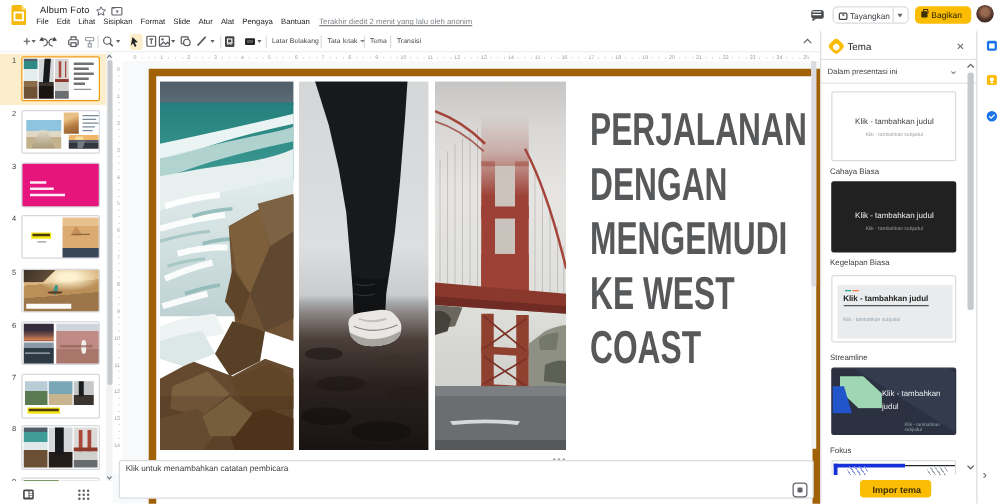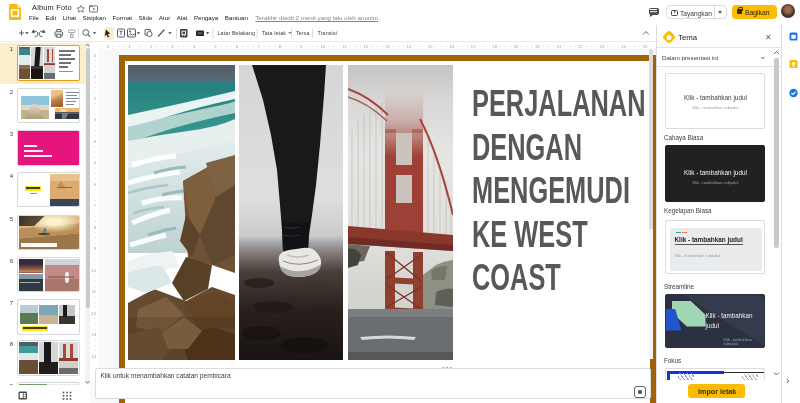--- a/index.html
+++ b/index.html
@@ -662,21 +662,21 @@
 <div id="theme-scroll">
       <div class="th"></div>
       <svg class="abs" style="left:0px;top:2px;" width="7" height="6">
         <path d="M1 4 L3.5 1.5 L6 4" stroke="#5f6368" stroke-width="1" fill="none"></path>
       </svg>
       <svg class="abs" style="left:0px;top:323px;" width="7" height="6">
         <path d="M1 1.5 L3.5 4 L6 1.5" stroke="#5f6368" stroke-width="1" fill="none"></path>
       </svg>
     </div>
 <div id="importbtn">
-      <div class="t">Impor letak</div>
+      <div class="t">Impor tema</div>
     </div>
 
 <div id="apps"></div>
 <svg class="abs" style="left:788.5px;top:31.5px;" width="9" height="66" viewBox="0 0 9 66">
   <rect x="0.5" y="0.5" width="8" height="8" rx="1.5" fill="#1a73e8"></rect>
   <rect x="2.3" y="2.8" width="4.4" height="4" fill="#fff"></rect>
   <rect x="0.5" y="28" width="8" height="8" rx="1.5" fill="#fbbc04"></rect>
   <circle cx="4.5" cy="31.6" r="1.7" fill="#fff"></circle>
   <rect x="3.6" y="33.4" width="1.8" height="1.4" fill="#fff"></rect>
   <circle cx="4.5" cy="61" r="4.2" fill="#1a73e8"></circle>

